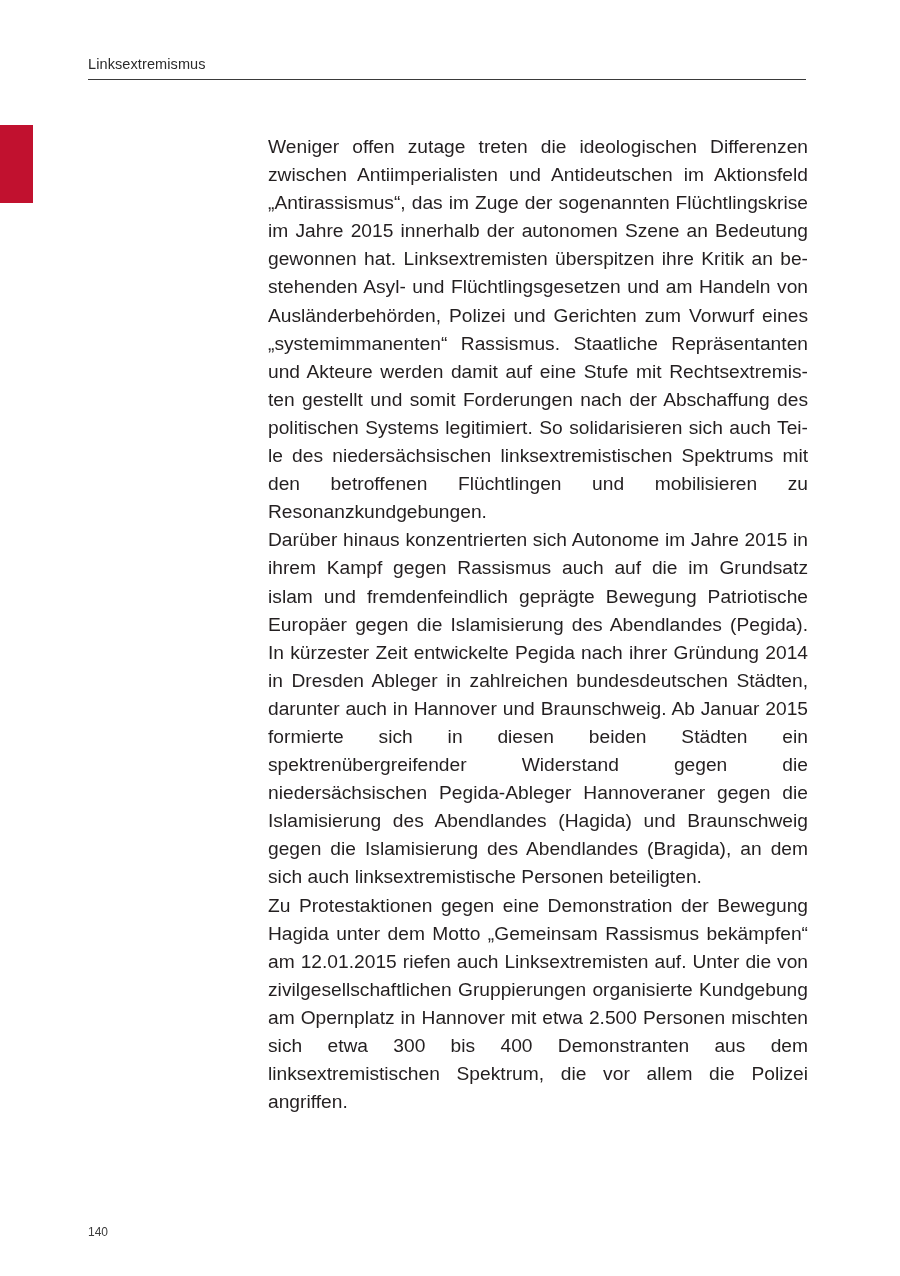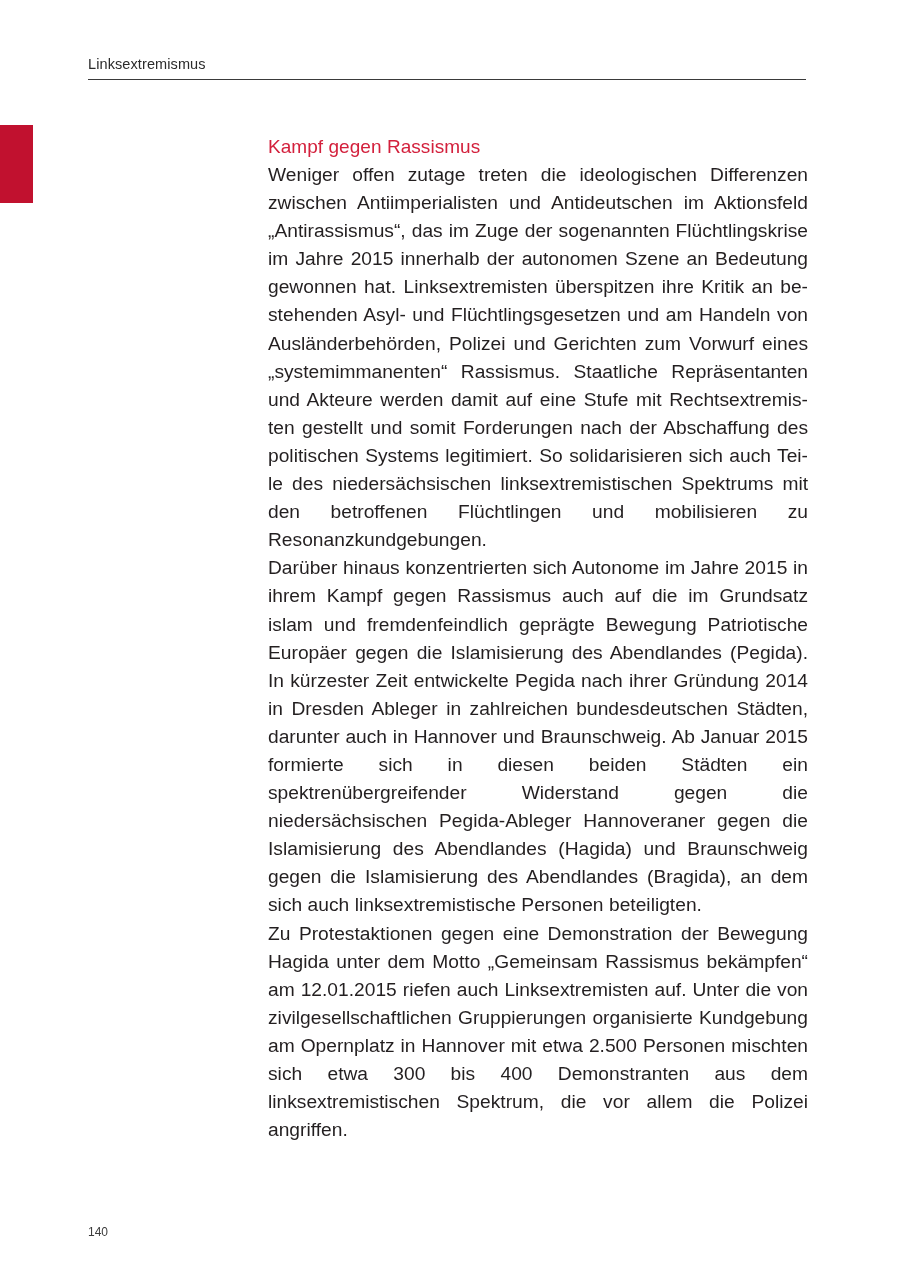--- a/index.html
+++ b/index.html
@@ -104,21 +104,20 @@
 
   <div class="running-header">
     <div class="running-header-text">Linksextremismus</div>
   </div>
   <div class="header-rule"></div>
 
   <div class="section-tab"></div>
 
   <div class="column">
 
-    <h2 class="section-heading">Kampf gegen Rassismus</h2>
 
     <p class="body-par">Weniger offen zutage treten die ideologischen Differenzen zwischen Antiimperialisten und Antideutschen im Aktionsfeld „Antirassismus“, das im Zuge der sogenannten Flüchtlingskrise im Jahre 2015 innerhalb der autonomen Szene an Bedeutung gewonnen hat. Linksextremisten überspitzen ihre Kritik an be­stehenden Asyl- und Flüchtlingsgesetzen und am Handeln von Ausländerbehörden, Polizei und Gerichten zum Vorwurf eines „systemimmanenten“ Rassismus. Staatliche Repräsentanten und Akteure werden damit auf eine Stufe mit Rechtsextremis­ten gestellt und somit Forderungen nach der Abschaffung des politischen Systems legitimiert. So solidarisieren sich auch Tei­le des niedersächsischen linksextremistischen Spektrums mit den betroffenen Flüchtlingen und mobilisieren zu Resonanzkund­gebungen.</p>
 
     <p class="body-par">Darüber hinaus konzentrierten sich Autonome im Jahre 2015 in ihrem Kampf gegen Rassismus auch auf die im Grundsatz islam­ und fremdenfeindlich geprägte Bewegung Patriotische Europäer gegen die Islamisierung des Abendlandes (Pegida). In kürzester Zeit entwickelte Pegida nach ihrer Gründung 2014 in Dresden Ableger in zahlreichen bundesdeutschen Städten, darunter auch in Hannover und Braunschweig. Ab Januar 2015 formierte sich in diesen beiden Städten ein spektrenübergreifender Widerstand gegen die niedersächsischen Pegida-Ableger Hannoveraner gegen die Islamisierung des Abendlandes (Hagida) und Braun­schweig gegen die Islamisierung des Abendlandes (Bragida), an dem sich auch linksextremistische Personen beteiligten.</p>
 
     <p class="body-par last-ragged">Zu Protestaktionen gegen eine Demonstration der Bewegung Ha­gida unter dem Motto „Gemeinsam Rassismus bekämpfen“ am 12.01.2015 riefen auch Linksextremisten auf. Unter die von zivil­gesellschaftlichen Gruppierungen organisierte Kundgebung am Opernplatz in Hannover mit etwa 2.500 Personen mischten sich etwa 300 bis 400 Demonstranten aus dem linksextremistischen Spektrum, die vor allem die Polizei angriffen.</p>
 
   </div>
 
   <div class="folio">140</div>

